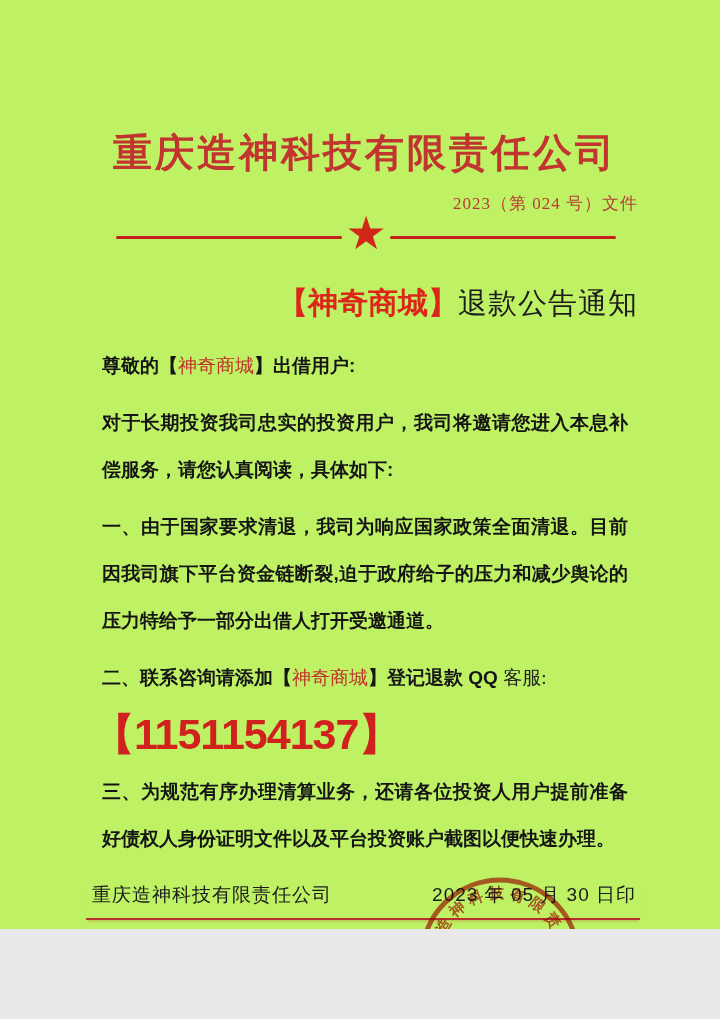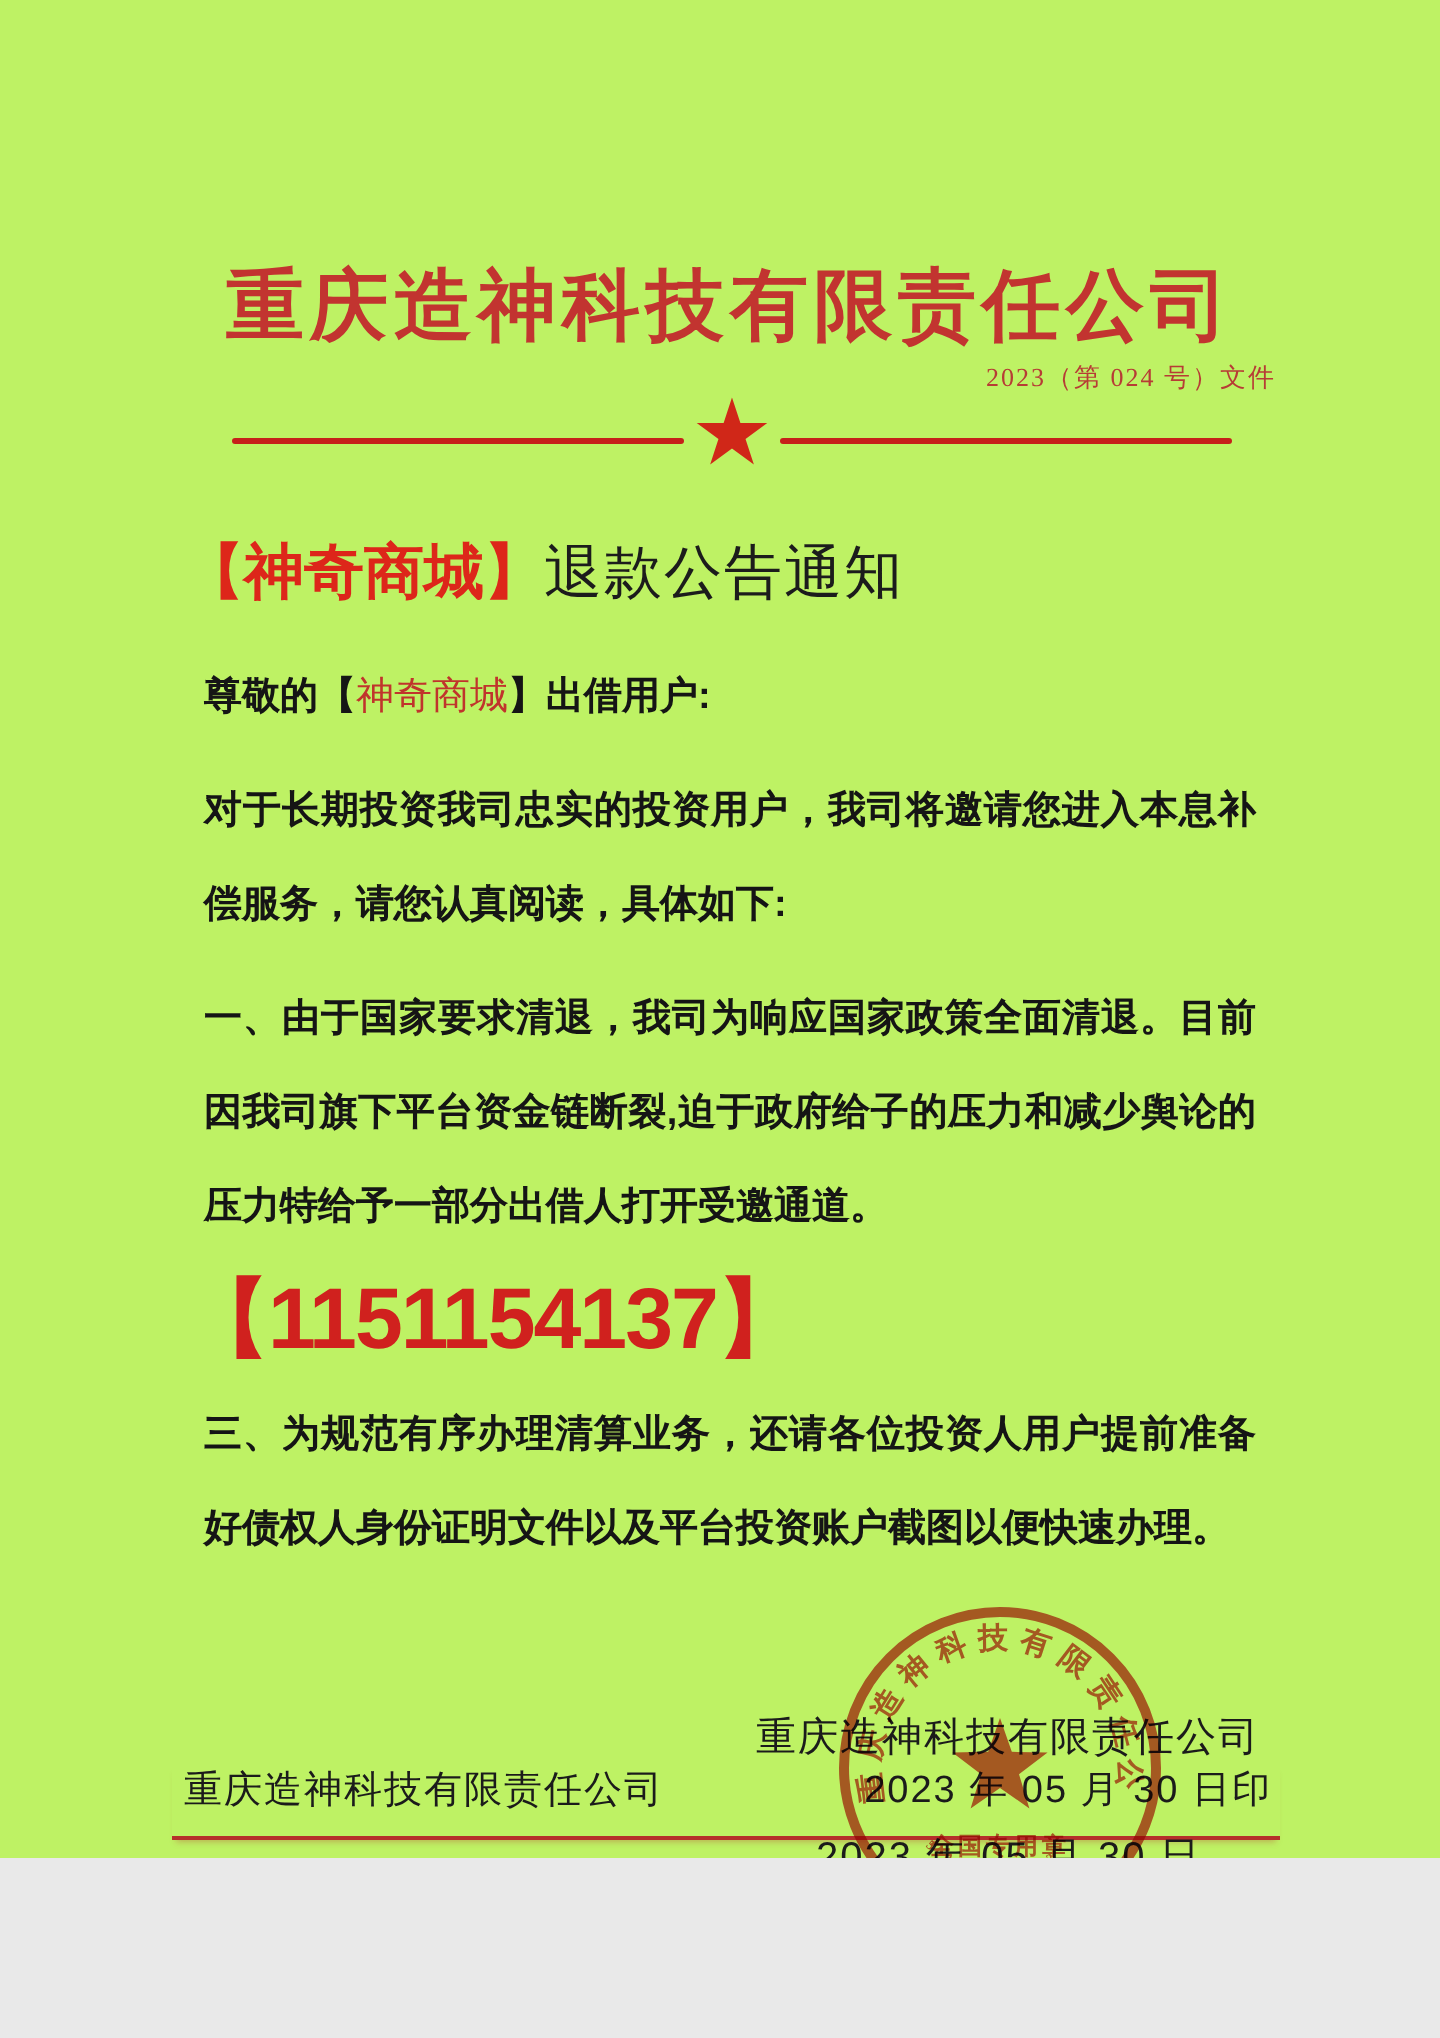--- a/index.html
+++ b/index.html
@@ -21,44 +21,44 @@
     margin-top:126px;
     text-align:center;
     font-family:"Liberation Serif","DejaVu Serif",serif;
     font-weight:700;
     font-size:39px;
     letter-spacing:3px;
     color:#c23430;
     white-space:nowrap;
   }
   .doc-number{
-    margin-top:0;
+    margin-top:12px;
     text-align:right;
     font-family:"Liberation Serif","DejaVu Serif",serif;
-    font-size:13px;
+    font-size:17px;
     letter-spacing:1px;
     color:#b73c35;
   }
   .divider{
     display:flex;
     align-items:center;
     margin:2px 22px 0 24px;
     height:40px;
   }
   .divider .dline{height:3px;background:#c6201a;flex:1;border-radius:2px;}
   .divider .dstar{
     font-size:46px;line-height:1;
     color:#d02718;
     margin:0 3px;
     transform:translateY(-4px);
   }
   
   .notice-title{
     margin-top:26px;
-    text-align:left;
+    text-align:right;
     white-space:nowrap;
   }
   .notice-title .brand{
     color:#dd261a;
     font-weight:700;
     font-size:30px;
   }
   .notice-title .rest{
     color:#1c1c1c;
     font-weight:500;
@@ -172,20 +172,21 @@
     </div>
 
     <div class="doc-body">
 
       <p><span>尊敬的</span><span>【</span><span class="red-serif">神奇商城</span><span>】</span><span>出借用户:</span></p>
 
       <p>对于长期投资我司忠实的投资用户，我司将邀请您进入本息补偿服务，请您认真阅读，具体如下:</p>
 
       <p>一、由于国家要求清退，我司为响应国家政策全面清退。目前因我司旗下平台资金链断裂,迫于政府给子的压力和减少舆论的压力特给予一部分出借人打开受邀通道。</p>
 
+      <p><span>二、联系咨询请添加</span><span>【</span><span class="red-serif">神奇商城</span><span>】</span><span>登记退款 QQ </span><span class="kefu">客服:</span></p>
 
       <div class="qq-row">
         <span class="qq-number">【1151154137】</span>
       </div>
 
       <p>三、为规范有序办理清算业务，还请各位投资人用户提前准备好债权人身份证明文件以及平台投资账户截图以便快速办理。</p>
 
       <div class="signature">
         <div class="sig-company">重庆造神科技有限责任公司</div>
         <div class="sig-date">2023 年 05 月 30 日</div>

